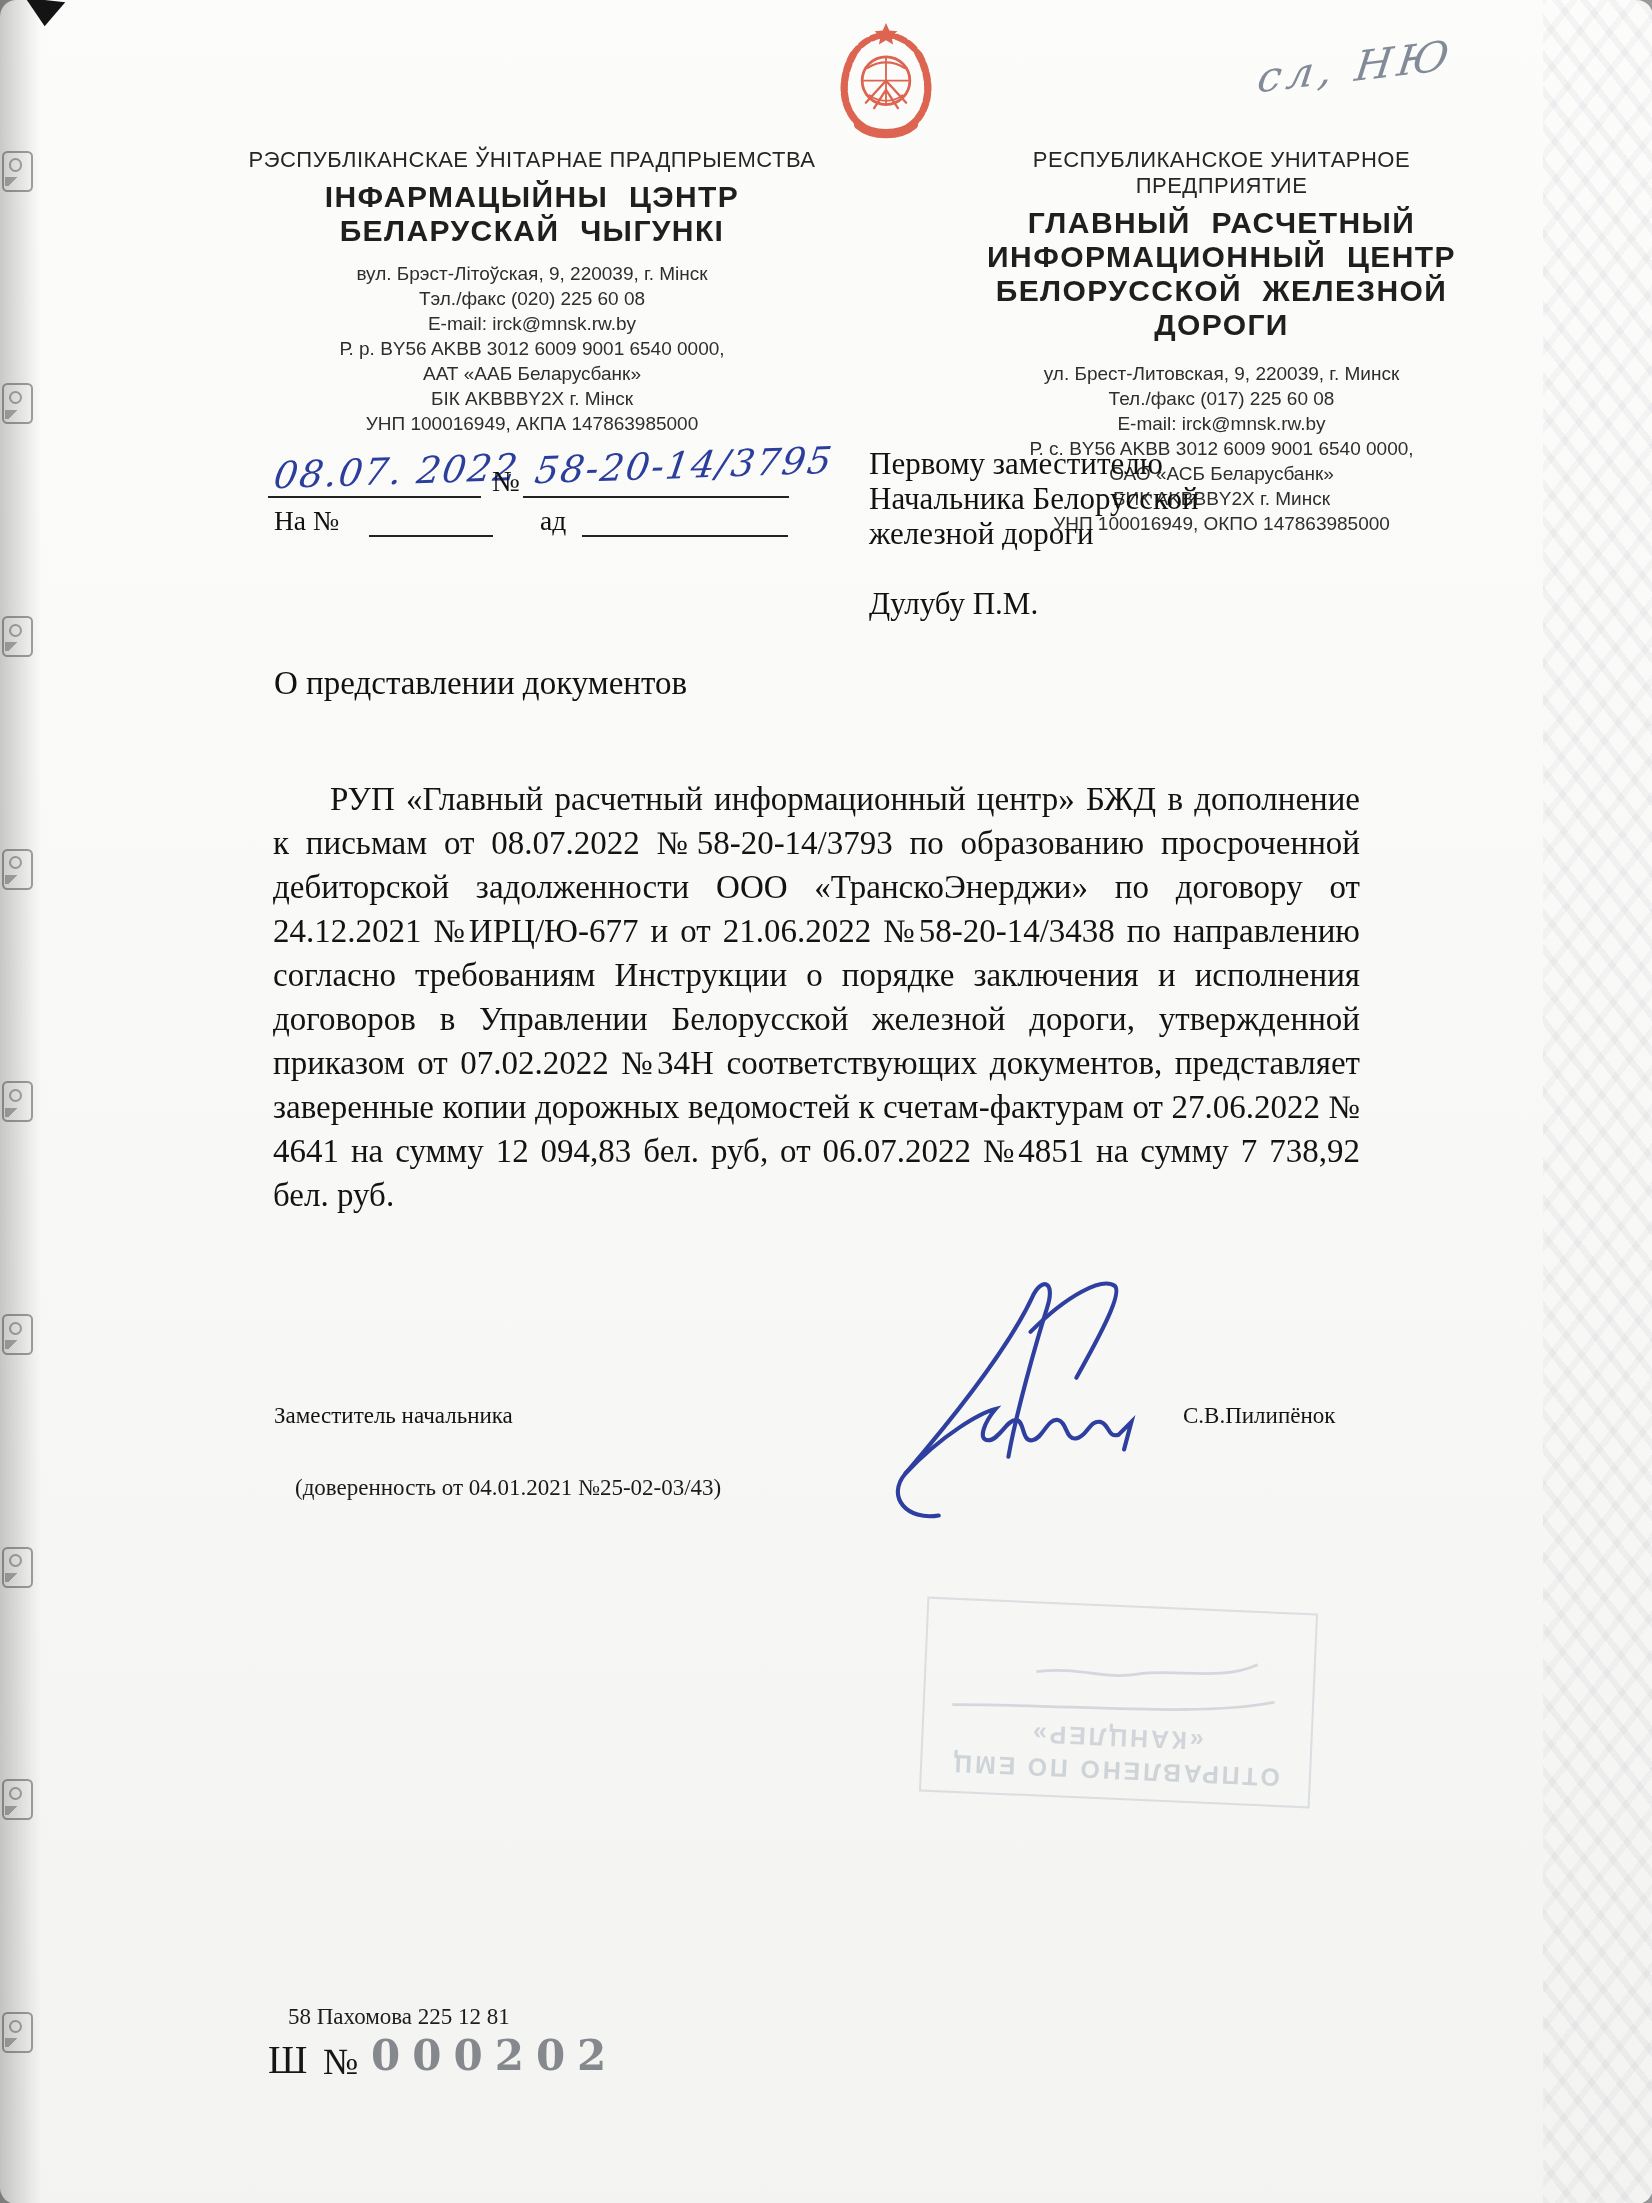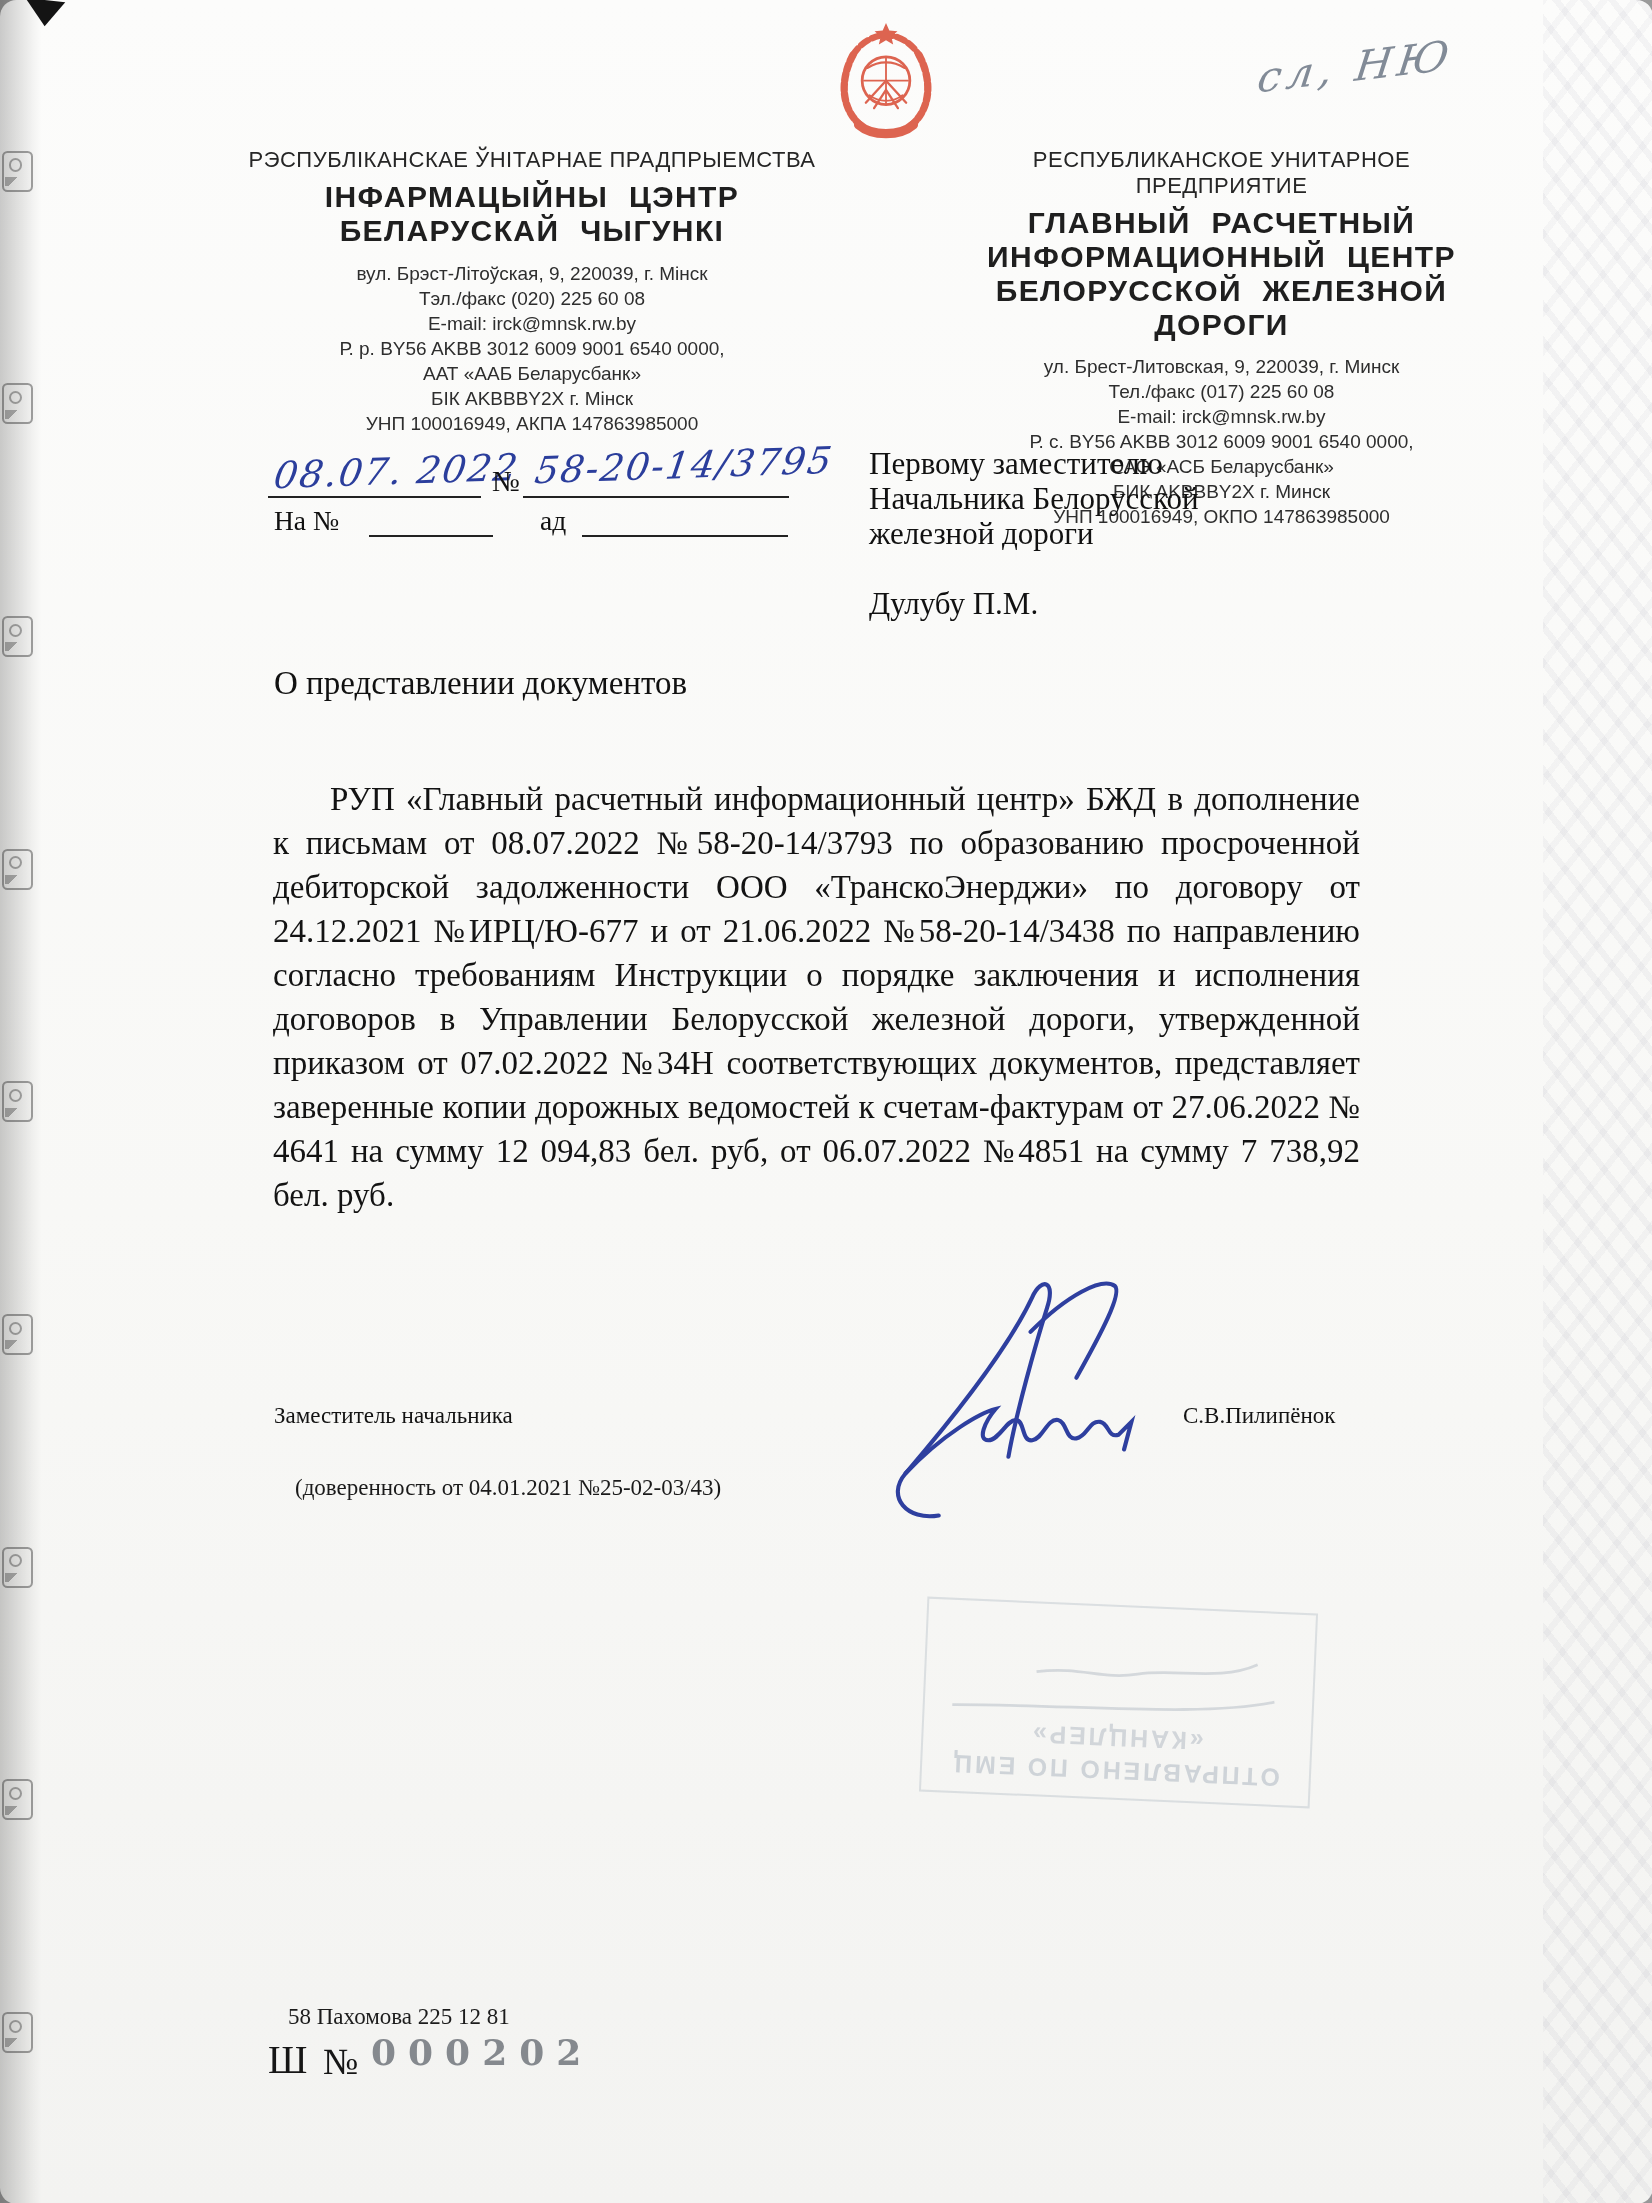--- a/index.html
+++ b/index.html
@@ -44,21 +44,21 @@
   .stamp{left:923px;top:1605px;width:391px;height:195px;transform:rotate(182.5deg);
         border:2.3px solid rgba(125,140,158,0.22);display:flex;flex-direction:column;align-items:center;
         padding-top:13px;box-sizing:border-box;}
   .stamp-l1{font-family:"Liberation Sans", sans-serif;font-weight:bold;font-size:25px;letter-spacing:2.8px;
         color:rgba(125,140,158,0.32);}
   .stamp-l2{font-family:"Liberation Sans", sans-serif;font-weight:bold;font-size:25px;letter-spacing:2.8px;
         color:rgba(125,140,158,0.30);margin-top:3.7px;}
   .footer-exec{font-size:23px;color:#1c1c1c;}
   .footer-sh{font-size:39px;color:#161616;}
   .footer-no{font-size:37px;color:#161616;}
-  .footer-num{font-family:"DejaVu Serif", serif;font-weight:700;font-size:36px;color:#85898e;letter-spacing:12px;}
+  .footer-num{font-family:"DejaVu Serif", serif;font-weight:700;font-size:42px;color:#85898e;letter-spacing:12px;}
 </style>
 </head>
 <body>
 
 <div class="canvas">
   <div class="page"></div>
 
   <div class="abs edge-strip">
     <div class="wm-icon"></div>
     <div class="wm-icon"></div>
@@ -108,21 +108,21 @@
     </div>
   </div>
 
   <div class="abs lh-col" style="left:946px;top:147px;width:551px;">
     <div class="lh-type">РЕСПУБЛИКАНСКОЕ УНИТАРНОЕ ПРЕДПРИЯТИЕ</div>
     <div class="lh-name" style="margin-top:7.3px;">
       <div>ГЛАВНЫЙ РАСЧЕТНЫЙ</div>
       <div>ИНФОРМАЦИОННЫЙ ЦЕНТР</div>
       <div>БЕЛОРУССКОЙ ЖЕЛЕЗНОЙ ДОРОГИ</div>
     </div>
-    <div class="lh-addr" style="margin-top:12px;">
+    <div class="lh-addr" style="margin-top:19px;">
       <div>ул. Брест-Литовская, 9, 220039, г. Минск</div>
       <div>Тел./факс (017) 225 60 08</div>
       <div>E-mail: irck@mnsk.rw.by</div>
       <div>Р. с. BY56 AKBB 3012 6009 9001 6540 0000,</div>
       <div>ОАО «АСБ Беларусбанк»</div>
       <div>БИК AKBBBY2X г. Минск</div>
       <div>УНП 100016949, ОКПО 147863985000</div>
     </div>
   </div>
 

